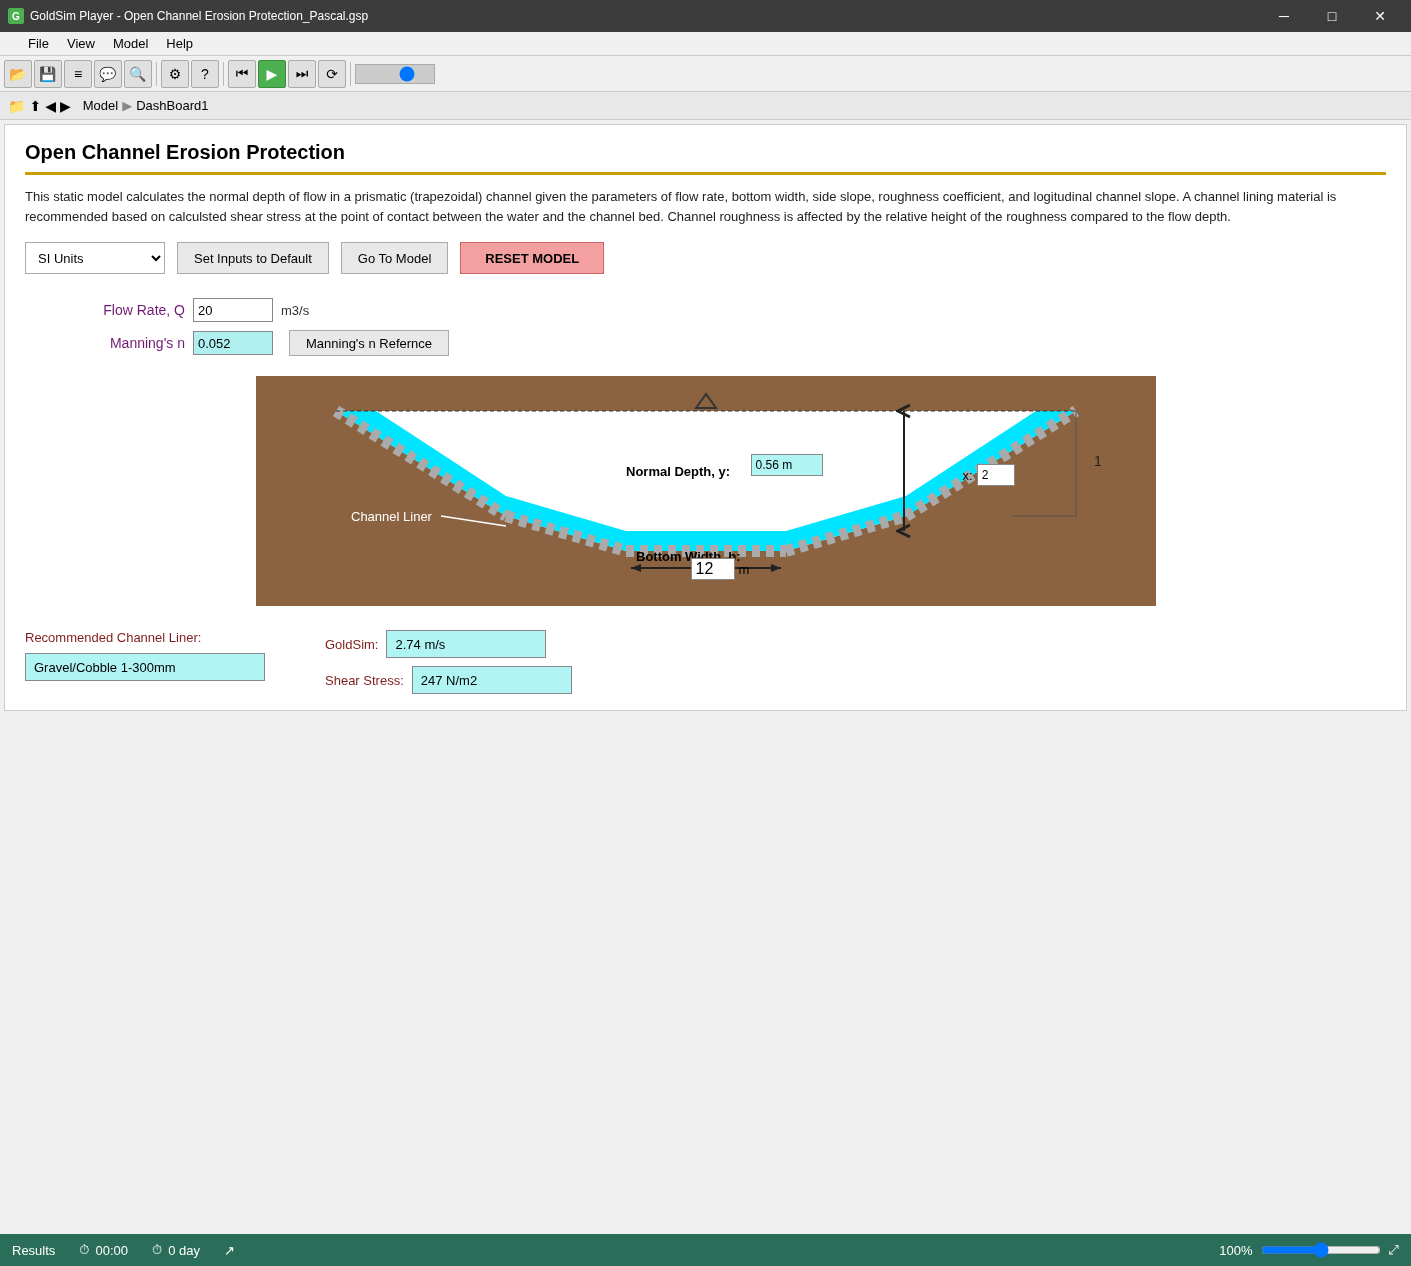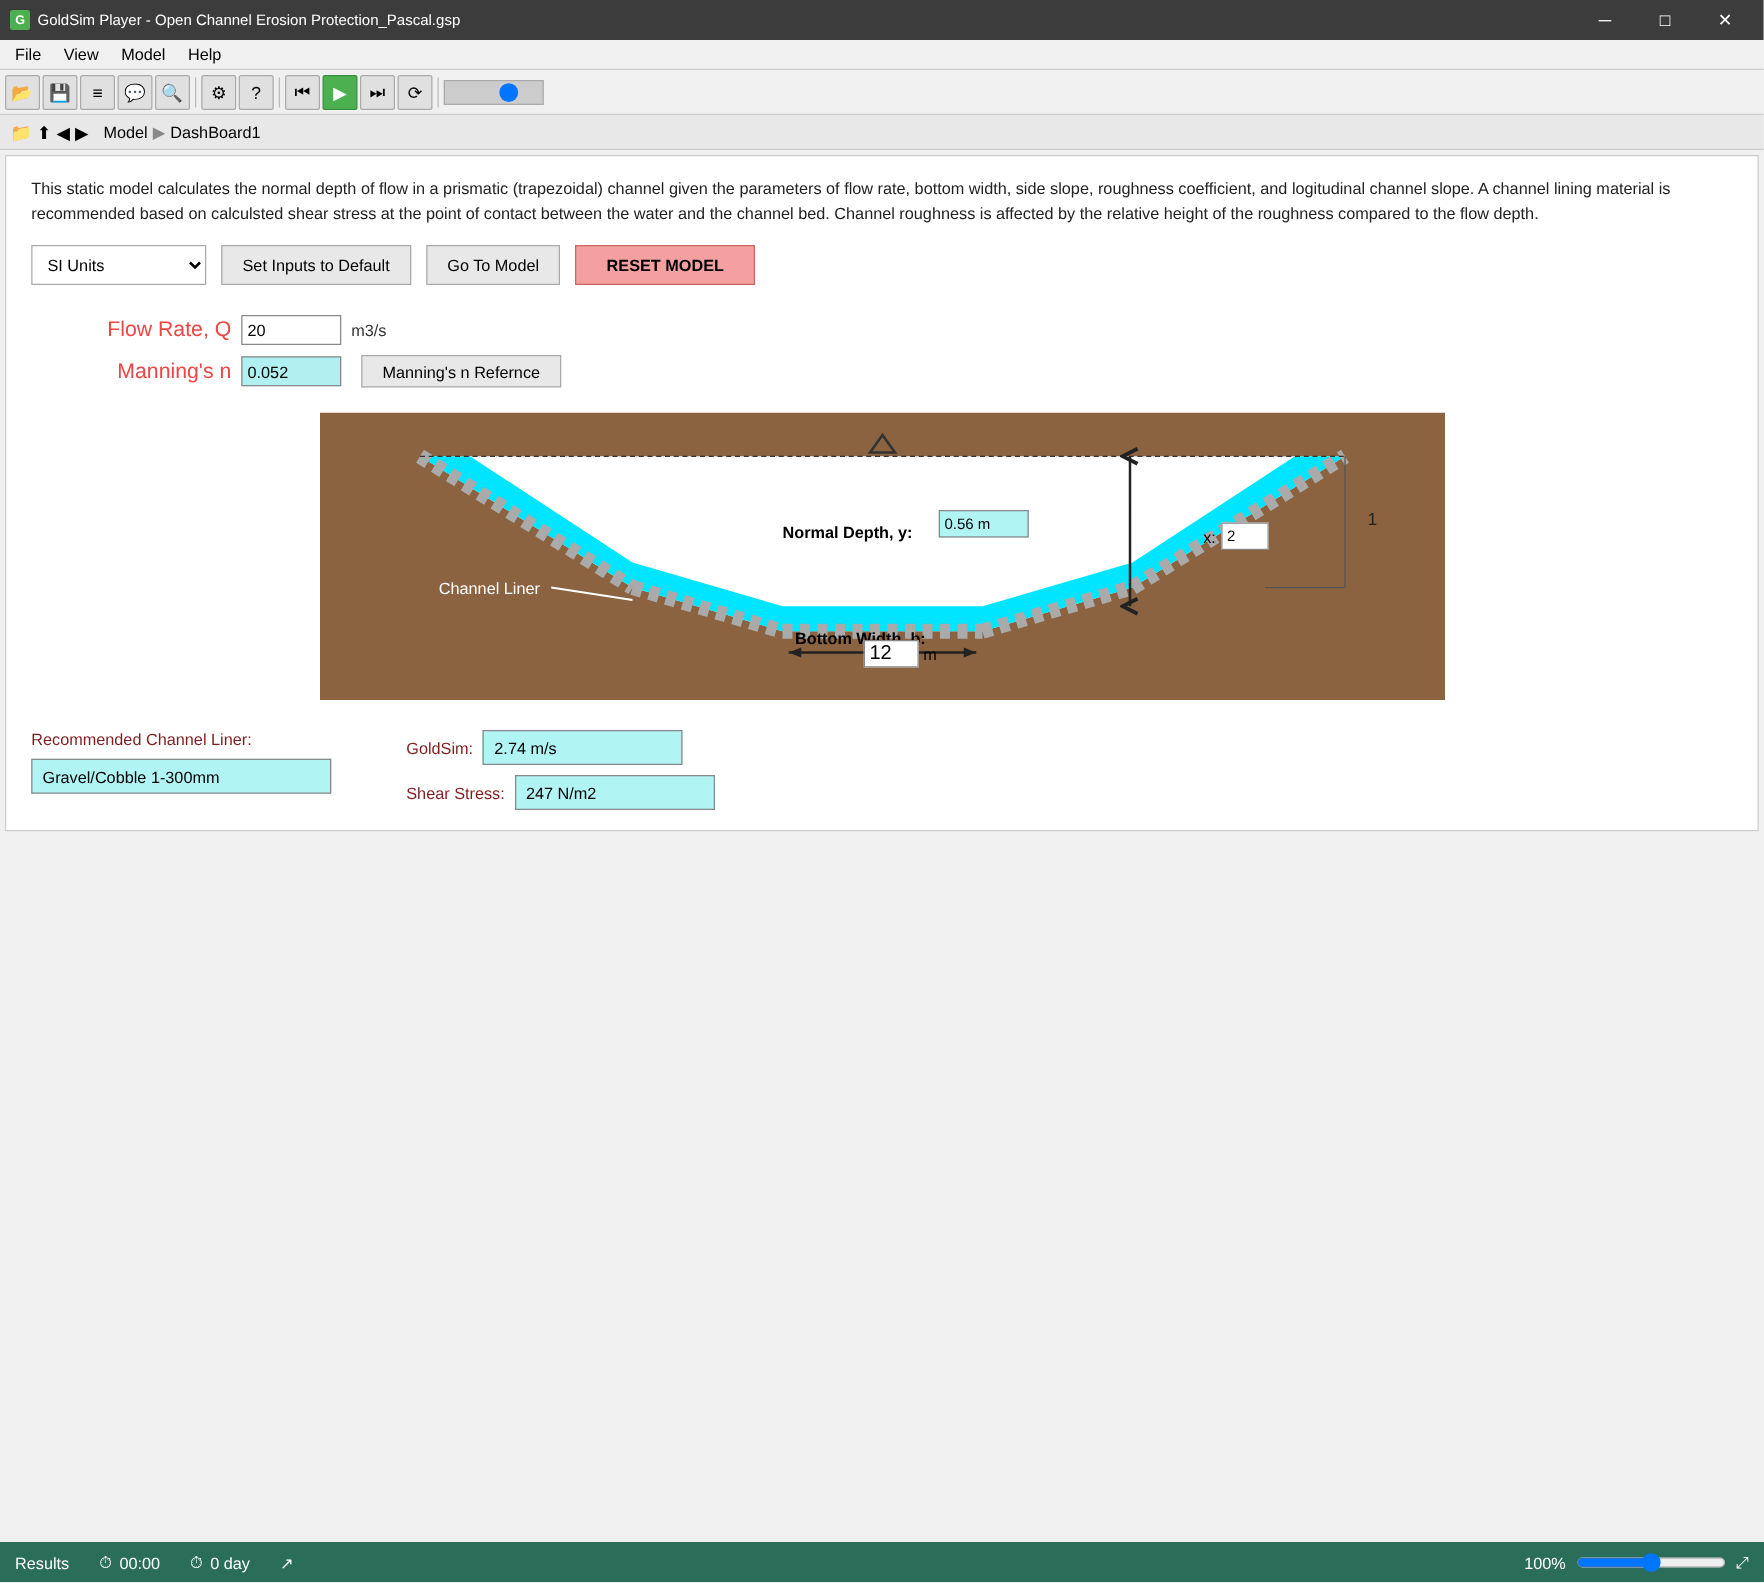--- a/index.html
+++ b/index.html
@@ -21,21 +21,21 @@
     .title-bar-controls { display: flex; gap: 2px; }
     .title-bar-btn { width: 46px; height: 32px; background: transparent; border: none; color: #fff; cursor: pointer; font-size: 14px; display: flex; align-items: center; justify-content: center; }
 
     
     .menu-bar {
       background: #f0f0f0;
       border-bottom: 1px solid #ccc;
       height: 24px;
       display: flex;
       align-items: center;
-      padding: 0 4px;
+      padding: 0 20px;
       gap: 2px;
     }
     .menu-item { padding: 2px 8px; cursor: pointer; font-size: 13px; }
 
     
     .toolbar {
       background: #f0f0f0;
       border-bottom: 1px solid #ccc;
       height: 36px;
       display: flex;
@@ -137,22 +137,22 @@
     }
     .input-row {
       display: flex;
       align-items: center;
       margin-bottom: 8px;
       gap: 8px;
     }
     .input-label {
       text-align: right;
       width: 160px;
-      font-size: 17px;
-      color: #ef4444;
+      font-size: 14px;
+      color: #701a75;
     }
     .input-field {
       width: 80px;
       height: 24px;
       border: 1px solid #888;
       padding: 2px 4px;
       font-size: 13px;
     }
     .input-field.highlight {
       background: #b0f0f0;
@@ -297,20 +297,21 @@
   <span class="nav-icon">▶</span>
   <div class="nav-breadcrumb">
     <span>Model</span>
     <span class="sep">▶</span>
     <span>DashBoard1</span>
   </div>
 </div>
 
 <div class="main-content">
 
+  <div class="page-title">Open Channel Erosion Protection</div>
 
   <div class="description">This static model calculates the normal depth of flow in a prismatic (trapezoidal) channel given the parameters of flow rate, bottom width, side slope, roughness coefficient, and logitudinal channel slope. A channel lining material is recommended based on calculsted shear stress at the point of contact between the water and the channel bed. Channel roughness is affected by the relative height of the roughness compared to the flow depth.</div>
 
   <div class="controls-row">
     <select class="dropdown-select">
       <option>SI Units</option>
       <option>US Customary</option>
     </select>
     <button class="btn-default">Set Inputs to Default</button>
     <button class="btn-default">Go To Model</button>

